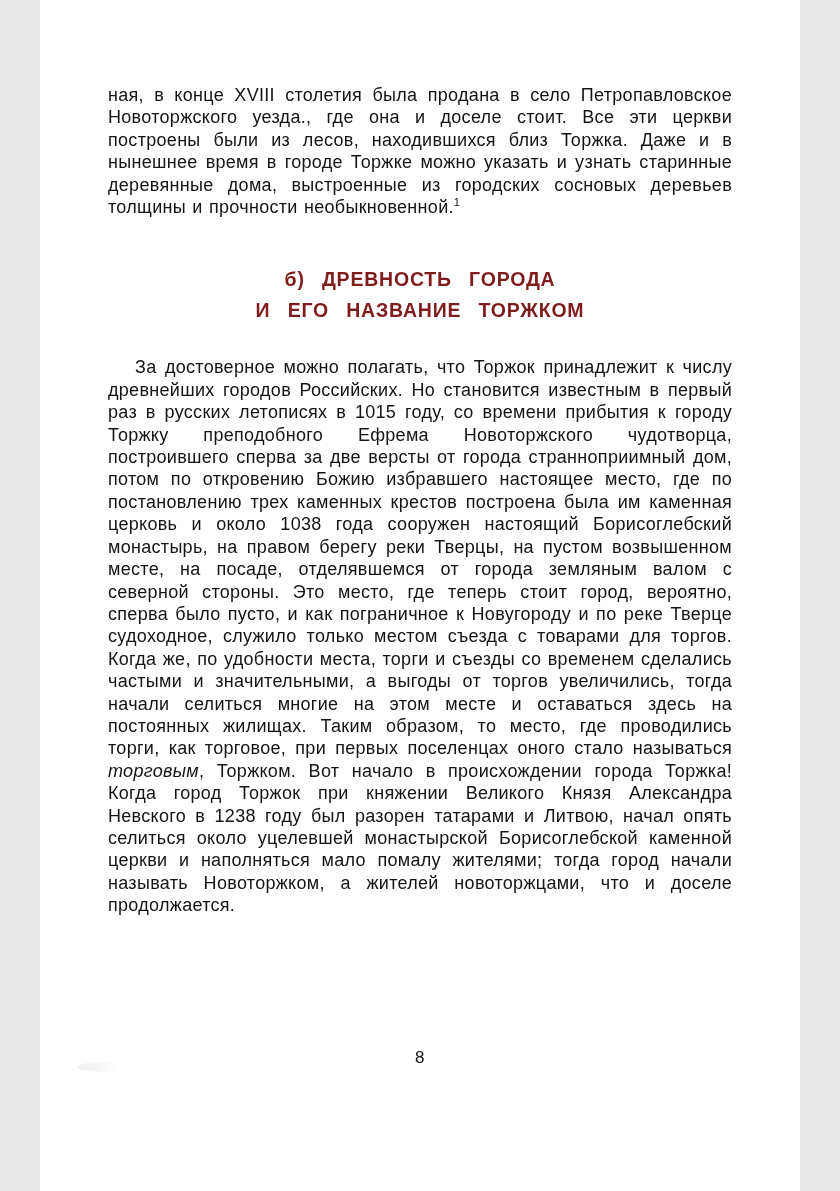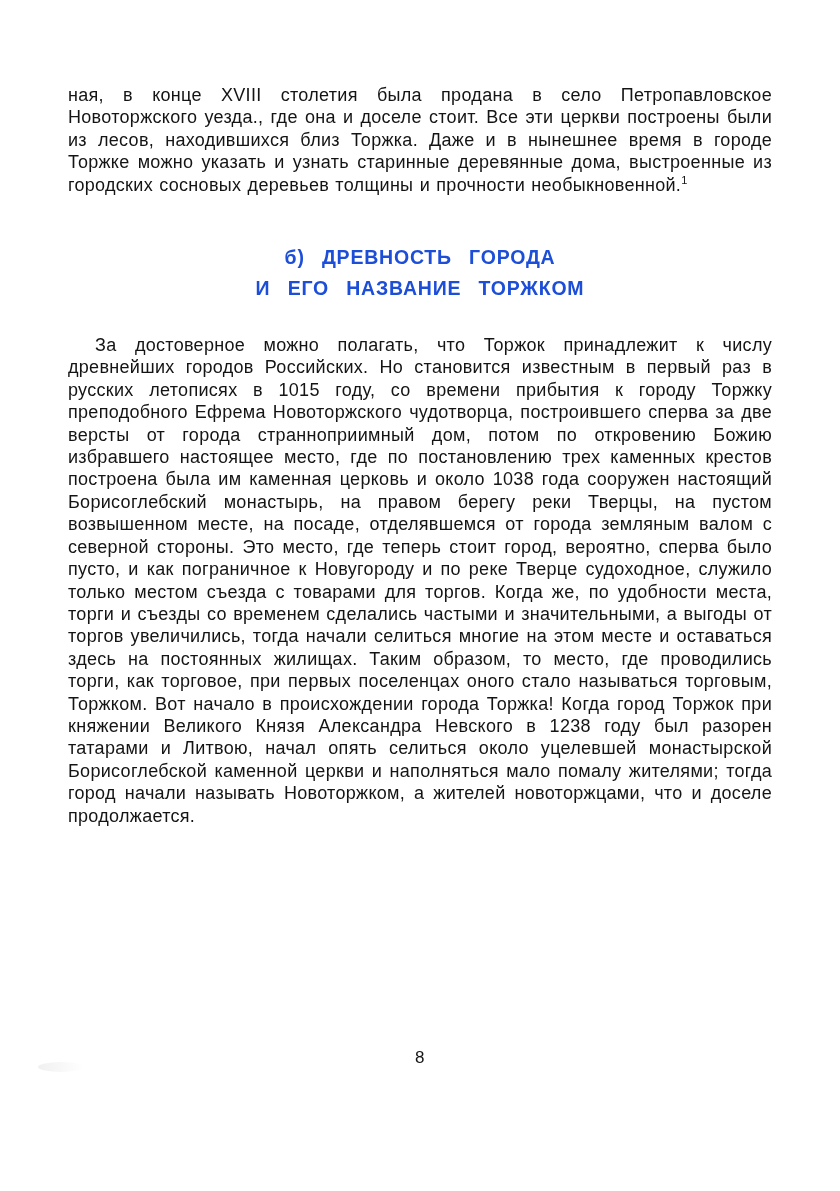--- a/index.html
+++ b/index.html
@@ -2,21 +2,21 @@
 <html lang="ru"><head>
 <meta charset="utf-8">
 <style>
   html, body {
     margin: 0;
     padding: 0;
     background: #e9e9e9;
   }
   .page {
     position: relative;
-    width: 840px;
+    width: 760px;
     height: 1191px;
     margin: 0 auto;
     background: #ffffff;
     box-sizing: border-box;
     padding: 84px 68px 0 68px;
     font-family: "Liberation Sans", "DejaVu Sans", sans-serif;
     color: #141414;
     overflow: hidden;
   }
   .para {
@@ -37,26 +37,27 @@
     letter-spacing: 0;
   }
   .heading {
     margin: 46px 0 30px 0;
     text-align: center;
     font-weight: bold;
     font-size: 19.5px;
     line-height: 31px;
     letter-spacing: 0.8px;
     word-spacing: 11px;
-    color: #1d4ed8;
+    color: #7f1d1d;
   }
   .heading.second {
     margin: 48px 0 28px 0;
   }
   .italic-word {
+    font-style: italic;
   }
   .page-number {
     position: absolute;
     left: 0;
     right: 0;
     top: 1048px;
     text-align: center;
     font-size: 17px;
     letter-spacing: 0.3px;
     color: #141414;

